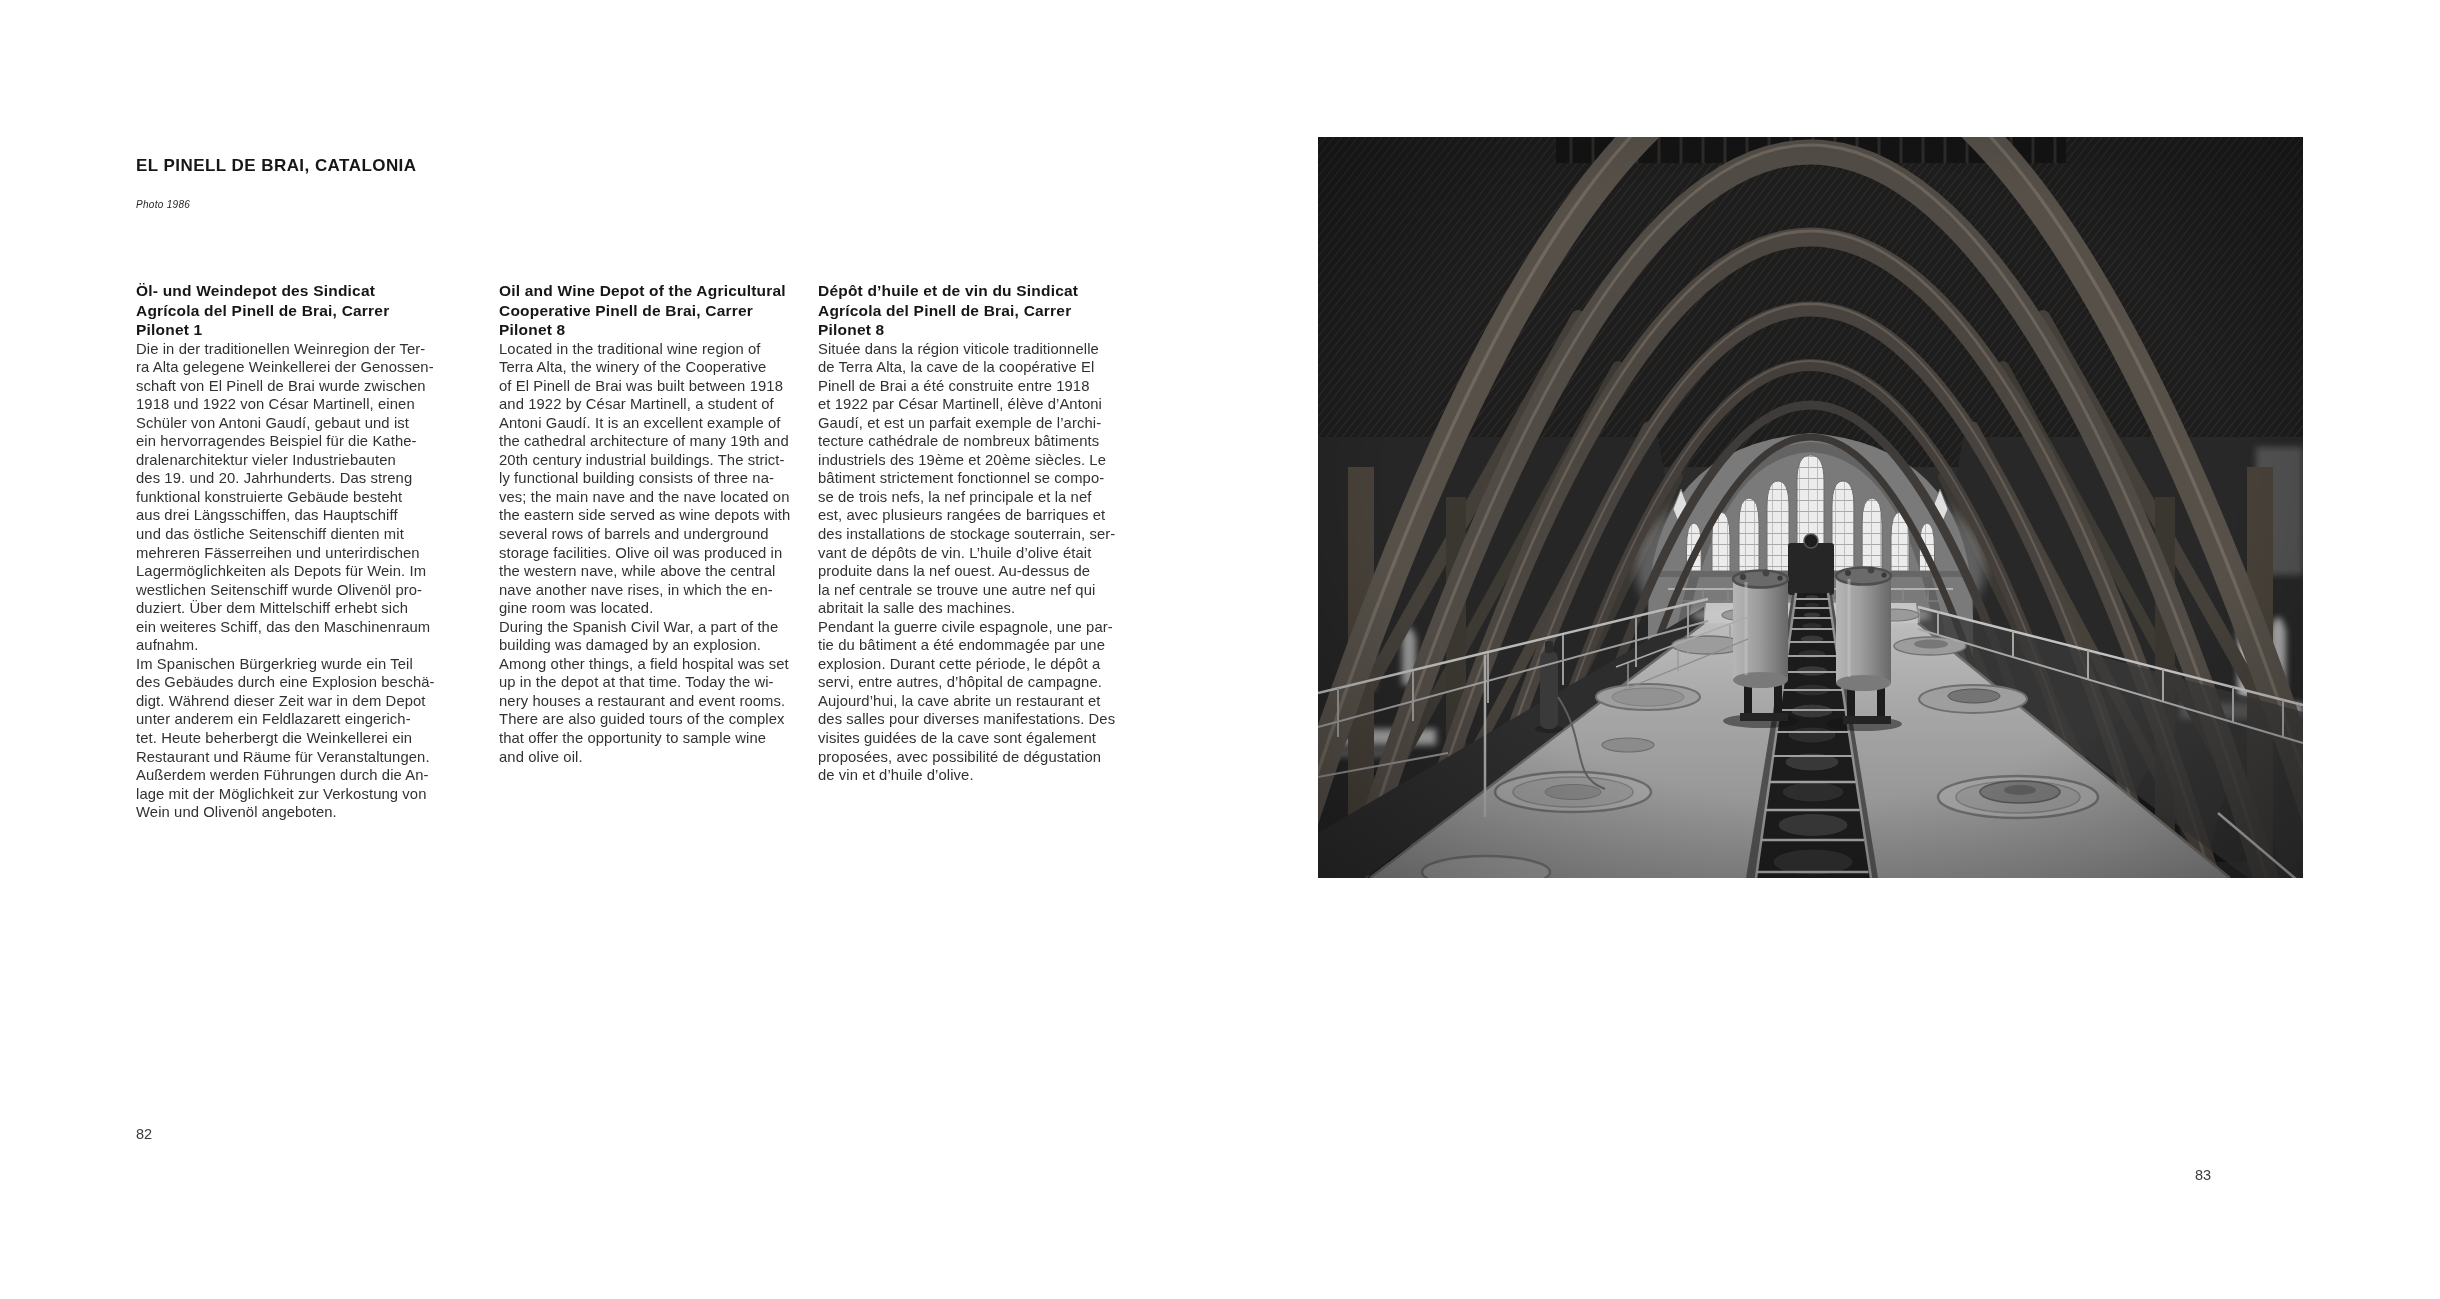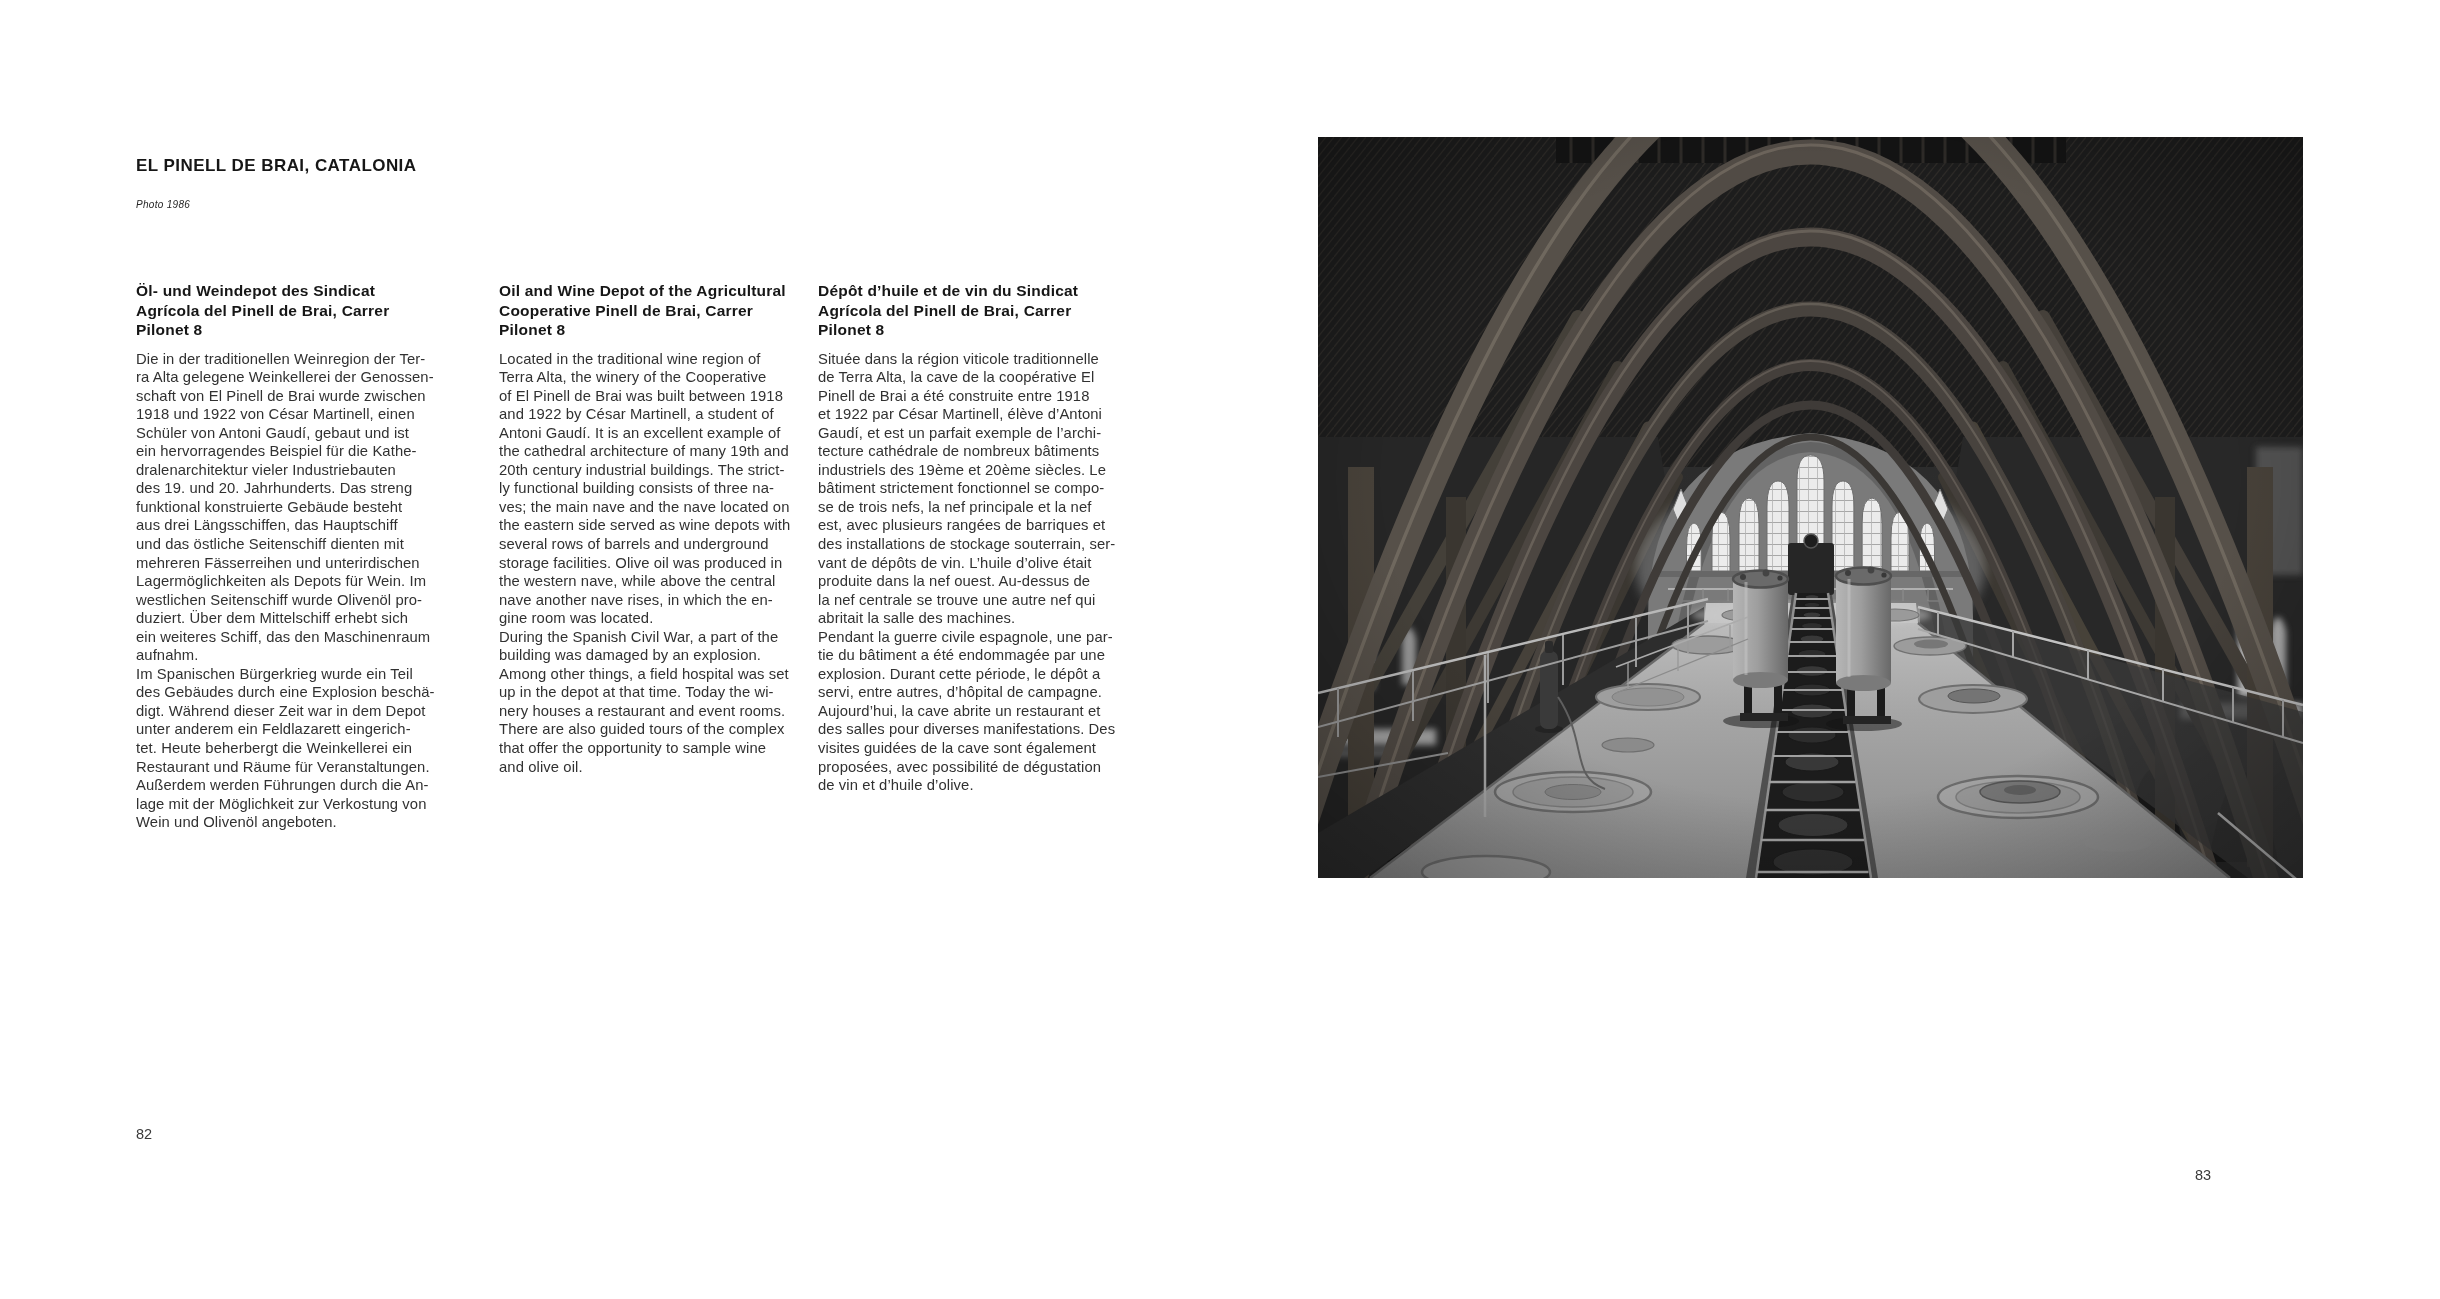--- a/index.html
+++ b/index.html
@@ -13,21 +13,21 @@
   
   .header{position:absolute;left:136px;top:126px;}
   .loc-title{font-size:17px;font-weight:700;letter-spacing:.45px;color:#161616;margin-top:30px;}
   .photo-credit{font-size:10px;font-style:italic;color:#262626;margin-top:23px;letter-spacing:.3px;}
   .col{position:absolute;top:281px;width:334px;}
   .col-0{left:136px;} .col-1{left:499px;} .col-2{left:818px;}
   .col h3{
     margin:0;font-size:15.5px;line-height:19.5px;font-weight:700;color:#161616;letter-spacing:.2px;
   }
   .col .body{
-    margin-top:10px;font-size:14.8px;line-height:18.55px;color:#313131;letter-spacing:.1px;
+    margin-top:0;font-size:14.8px;line-height:18.55px;color:#313131;letter-spacing:.1px;
   }
   .pagenum{position:absolute;font-size:14.5px;color:#3a3a3a;}
   .pagenum-left{left:136px;top:1126px;text-align:right;}
   .pagenum-right{left:2103px;top:1167px;width:200px;text-align:center;}
   
   .photo{position:absolute;left:1318px;top:137px;width:985px;height:741px;display:block;}
 </style>
 </head>
 <body>
 
@@ -35,21 +35,21 @@
 
   <section>
     <header class="header">
       <div class="loc-title">EL PINELL DE BRAI, CATALONIA</div>
       <div class="photo-credit">Photo 1986</div>
     </header>
 
     <article class="col col-0">
       <h3 class="preline">Öl- und Weindepot des Sindicat
 Agrícola del Pinell de Brai, Carrer
-Pilonet 8</h3>
+Pilonet 1</h3>
       <div class="body preline">Die in der traditionellen Weinregion der Ter-
 ra Alta gelegene Weinkellerei der Genossen-
 schaft von El Pinell de Brai wurde zwischen
 1918 und 1922 von César Martinell, einen
 Schüler von Antoni Gaudí, gebaut und ist
 ein hervorragendes Beispiel für die Kathe-
 dralenarchitektur vieler Industriebauten
 des 19. und 20. Jahrhunderts. Das streng
 funktional konstruierte Gebäude besteht
 aus drei Längsschiffen, das Hauptschiff

